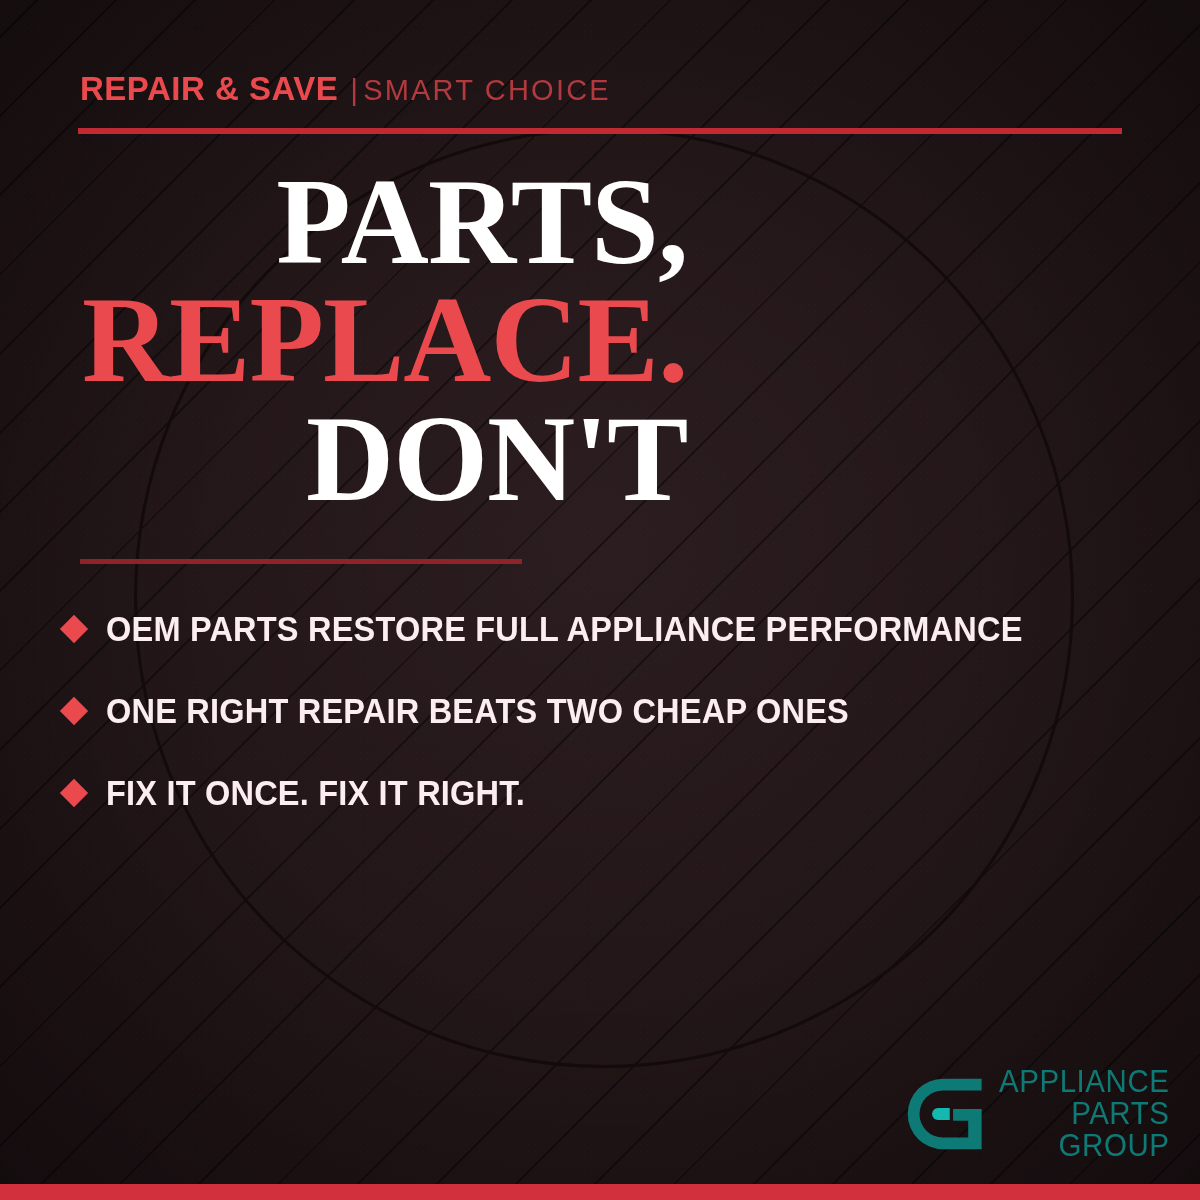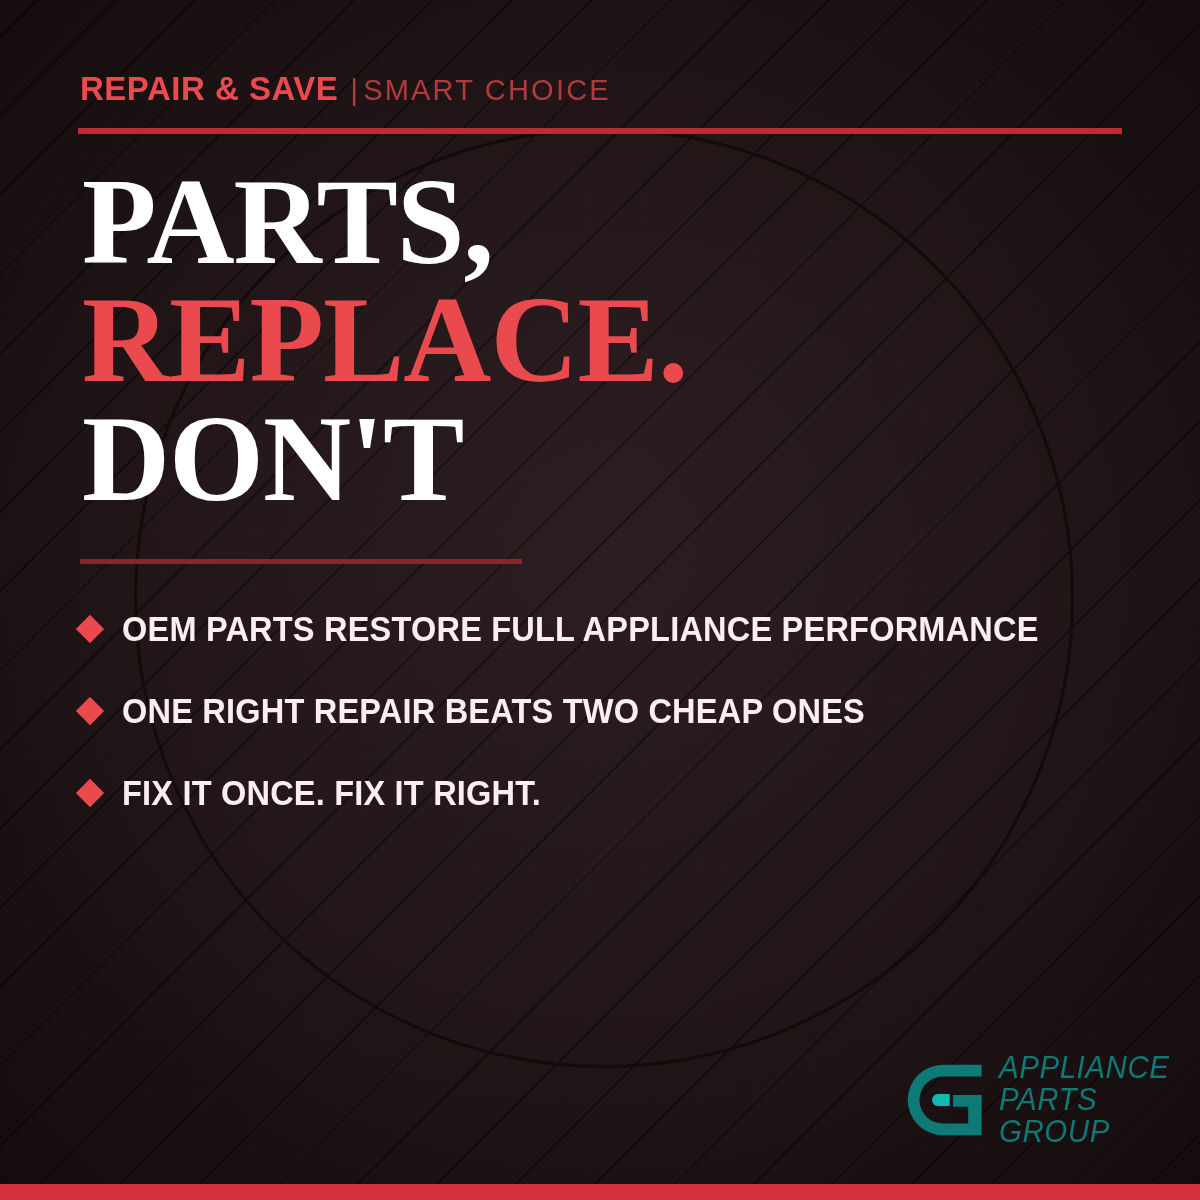--- a/index.html
+++ b/index.html
@@ -8,20 +8,21 @@
     background: #000;
   }
 
   .poster {
     position: relative;
     width: 1200px;
     height: 1200px;
     overflow: hidden;
     background-color: #231518;
     font-family: "Liberation Sans", sans-serif;
+    text-align: right;
   }
 
   
   .bg-base {
     position: absolute;
     inset: 0;
     background:
       radial-gradient(circle at 50% 45%, #2b1d20 0%, #241719 45%, #1d1214 100%);
   }
 
@@ -129,21 +130,21 @@
     position: absolute;
     left: 80px;
     top: 559px;
     width: 442px;
     height: 5px;
     background: #8E2329;
   }
 
   .bullets {
     position: absolute;
-    left: 80px;
+    left: 64px;
     top: 588px;
     width: 1070px;
   }
   .bullet-row {
     display: flex;
     align-items: center;
     height: 82px;
   }
   .bullet-marker {
     width: 20px;
@@ -161,24 +162,23 @@
     color: #FBEDF0;
     white-space: nowrap;
     transform: scaleX(0.93);
     transform-origin: left center;
   }
 
   
   .logo {
     position: absolute;
     right: 22px;
-    bottom: 52px;
+    bottom: 38px;
     display: flex;
     align-items: center;
-    font-style: italic;
   }
   .logo-mark {
     width: 84px;
     height: 84px;
     flex: 0 0 auto;
     margin-right: 14px;
   }
   .logo-text {
     display: flex;
     flex-direction: column;

